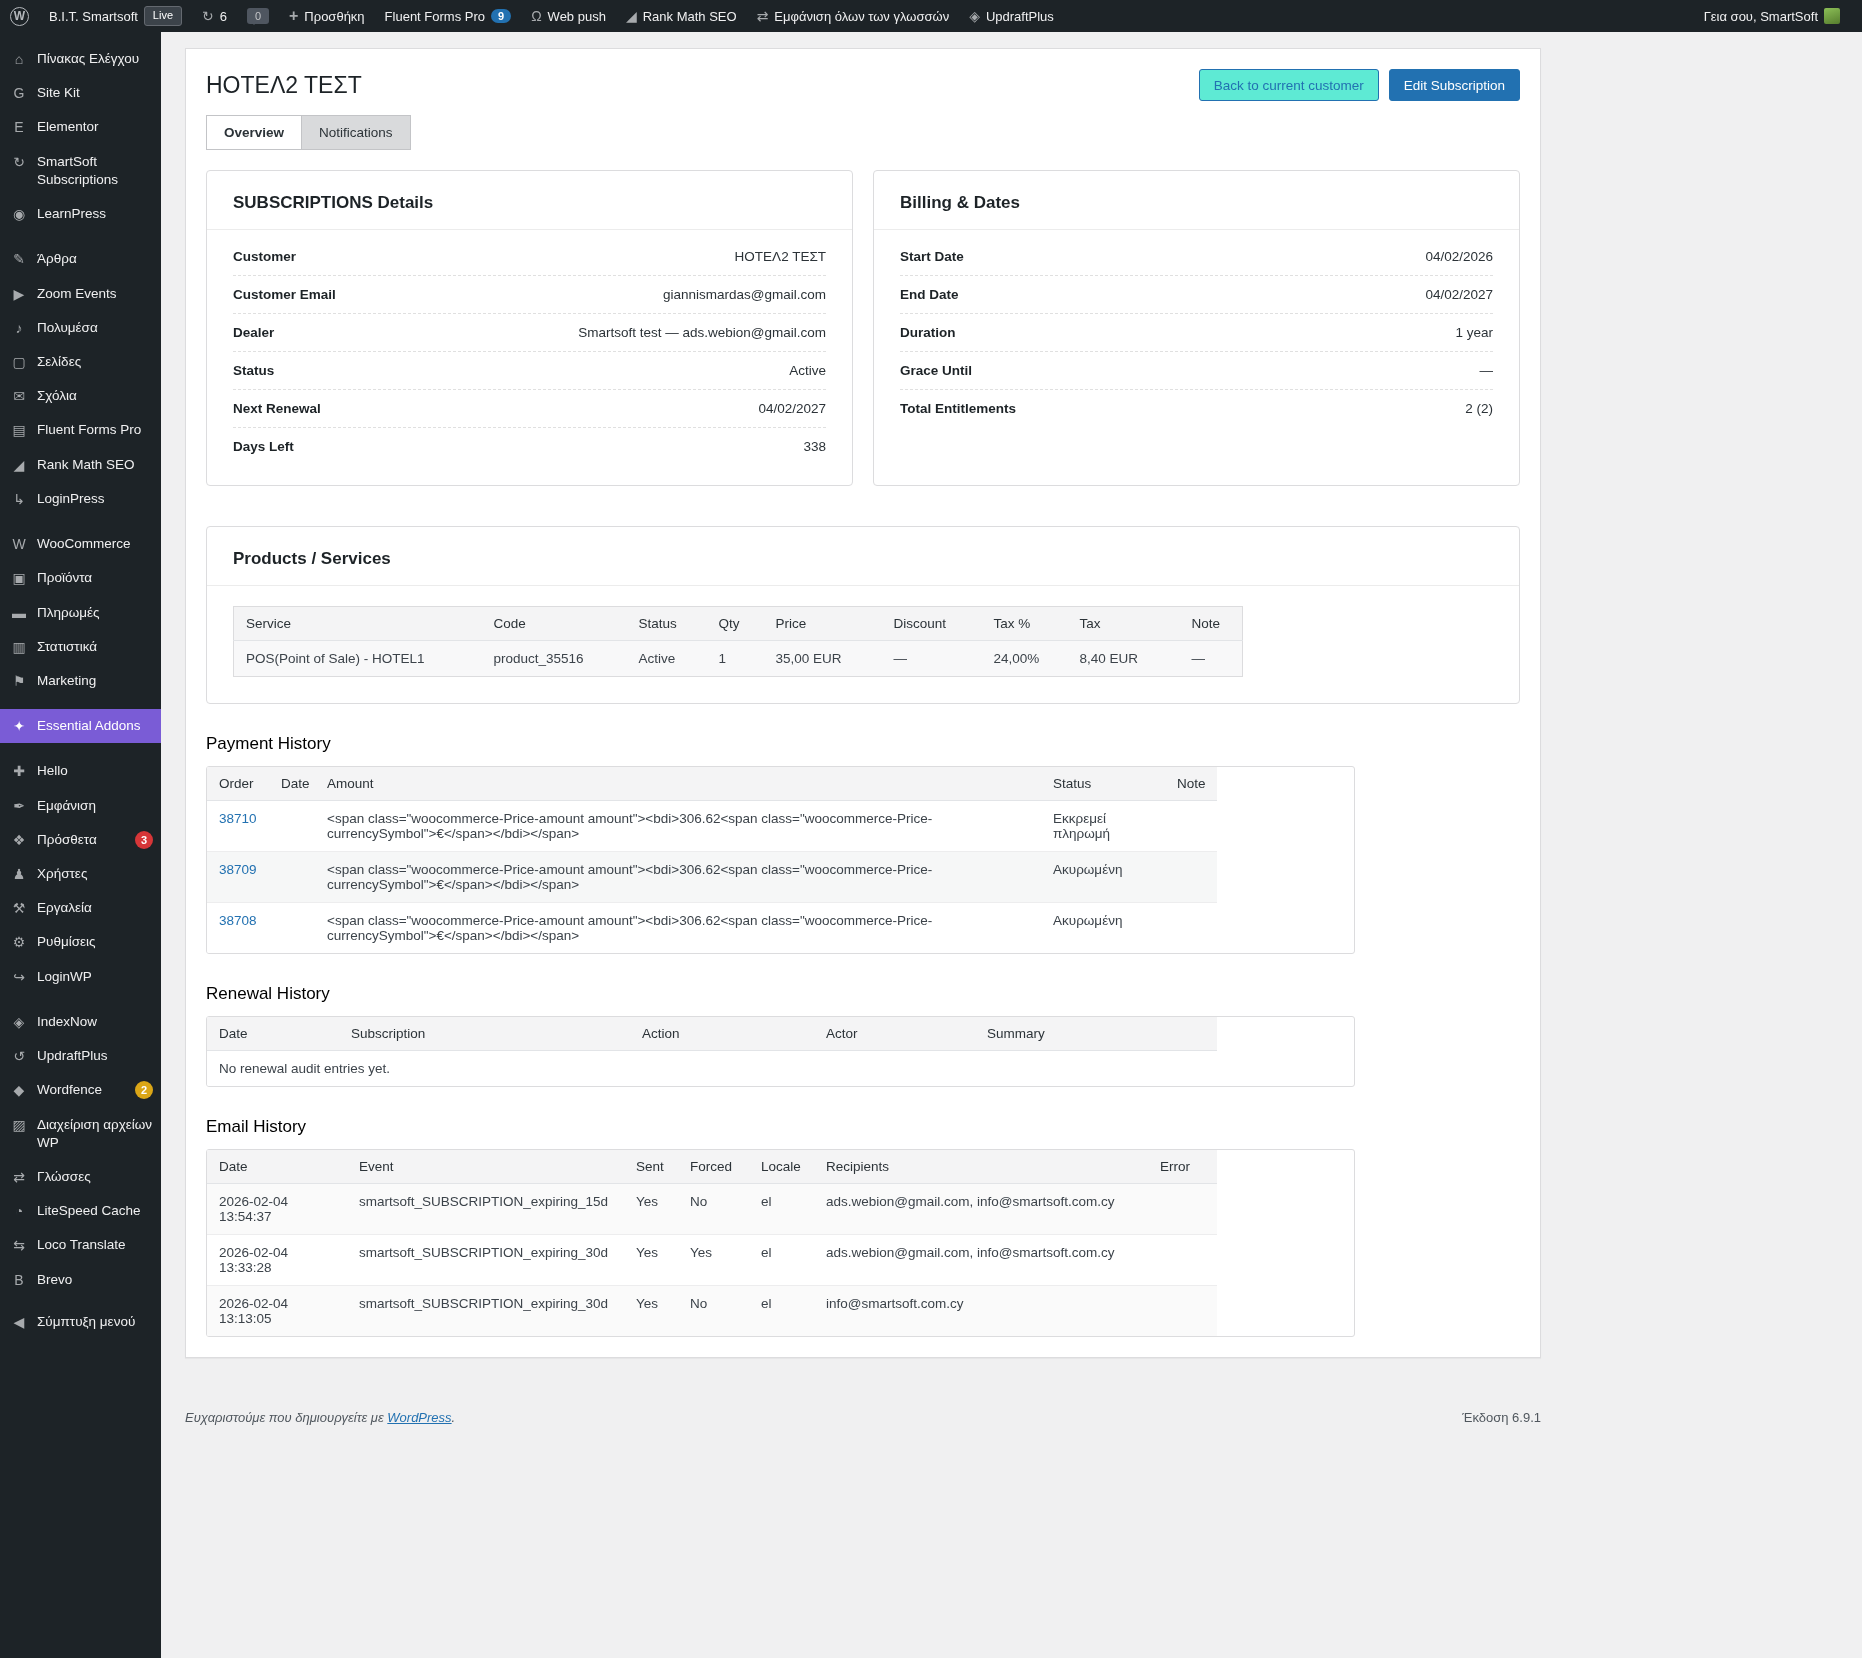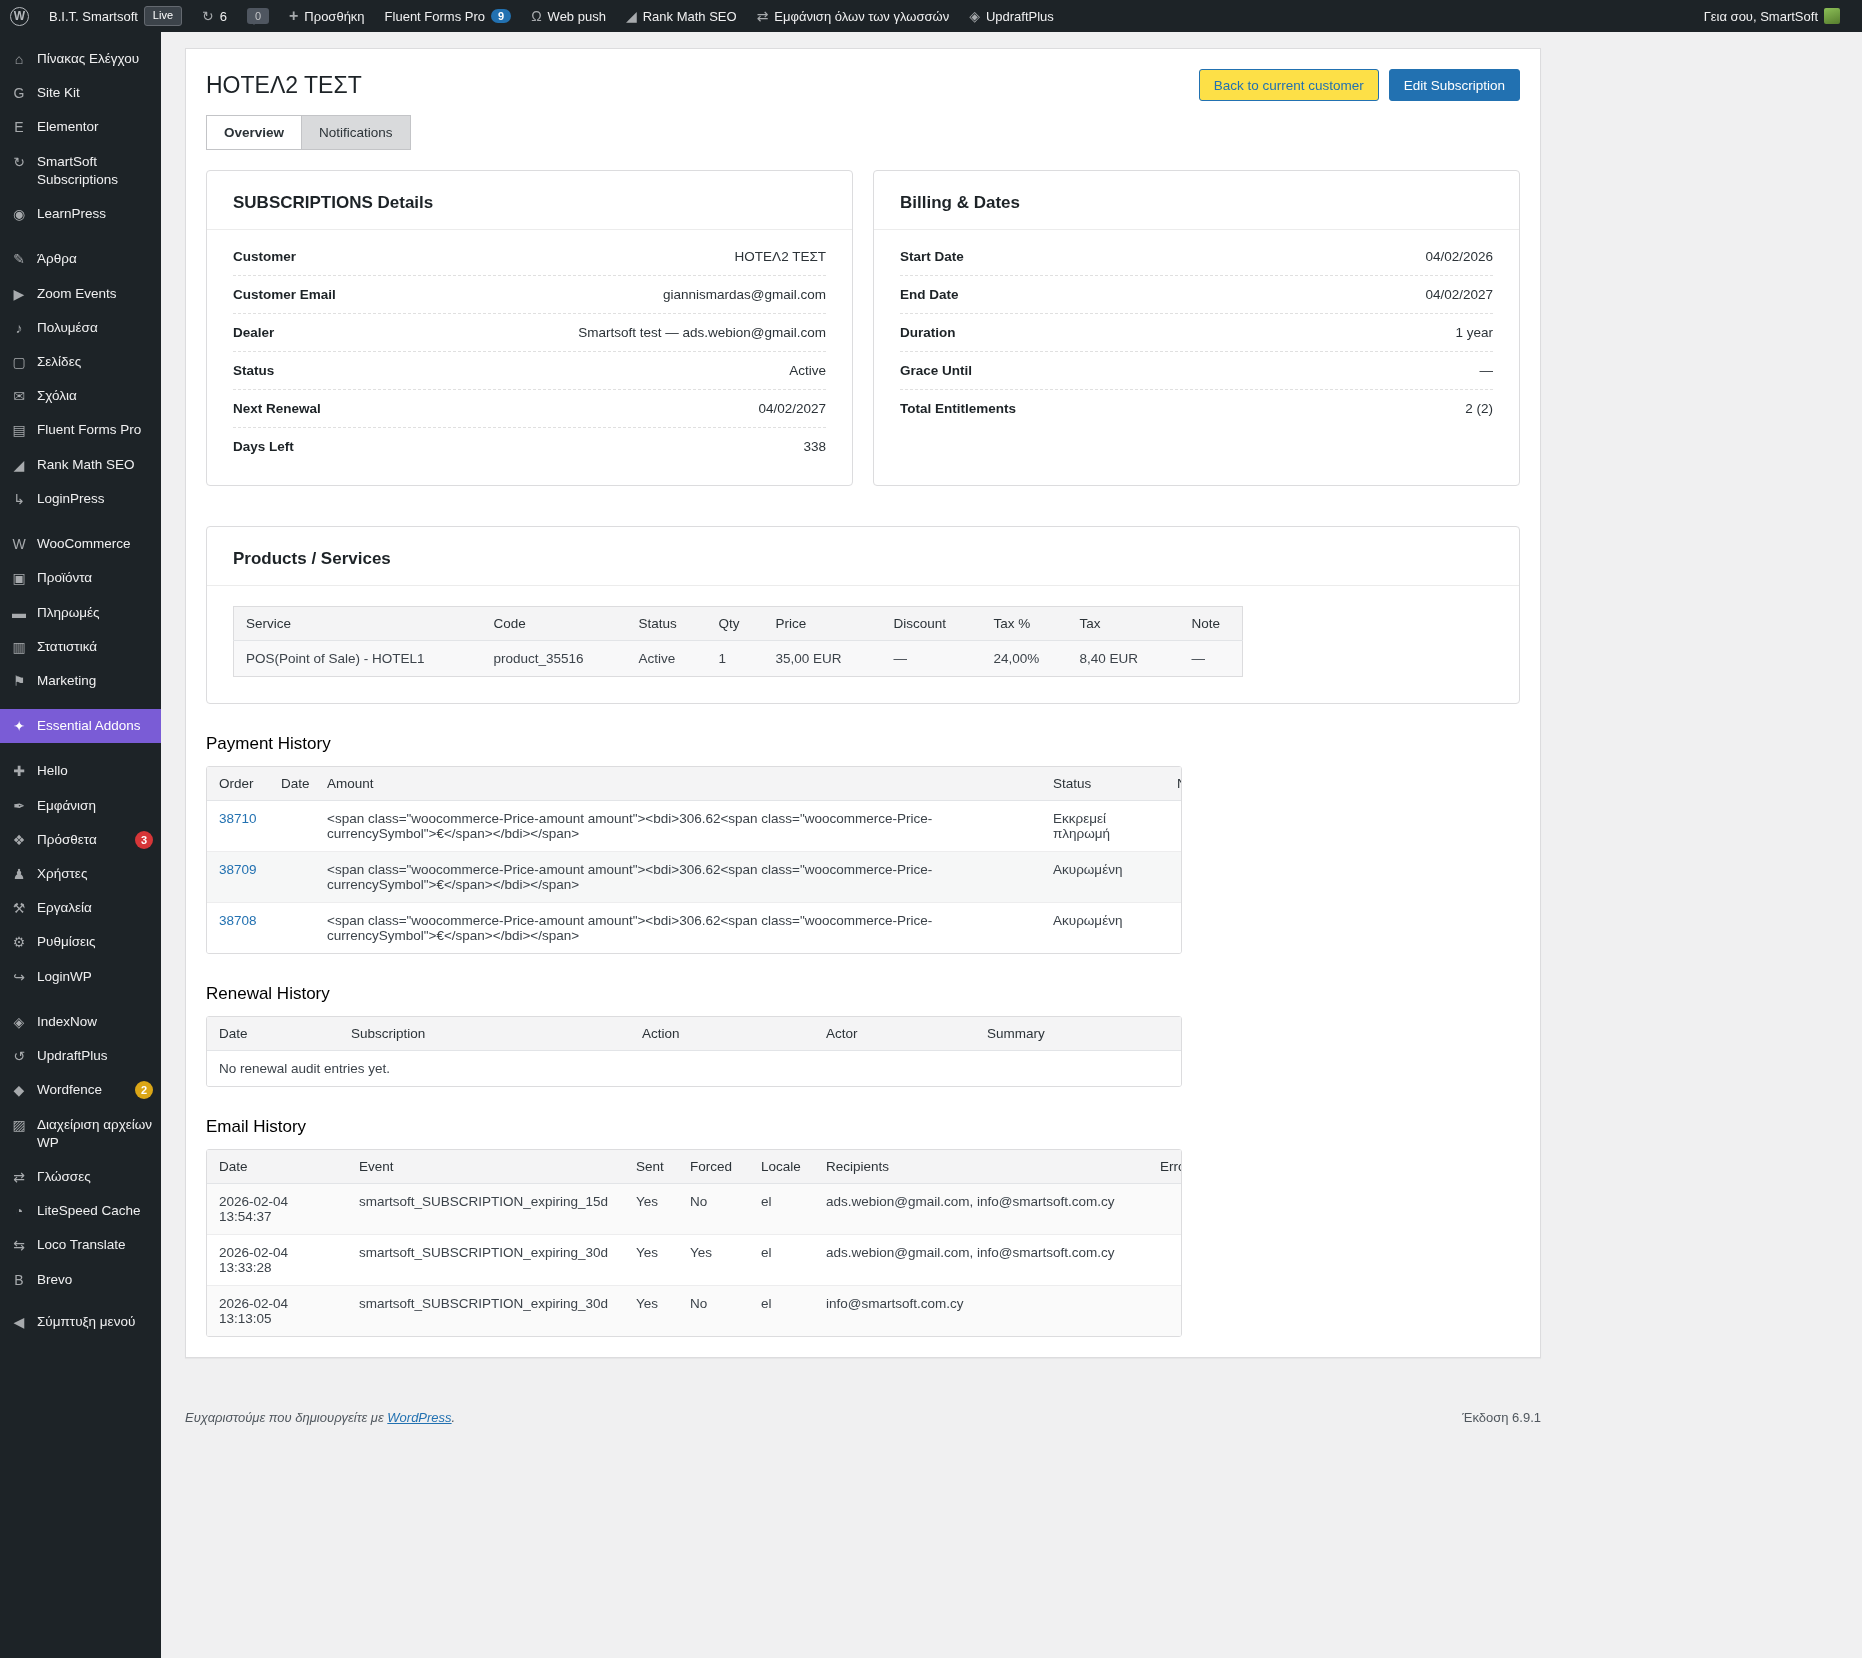--- a/index.html
+++ b/index.html
@@ -31,21 +31,21 @@
   .menu-badge{background:var(--badge-red,#d63638);color:#fff;border-radius:9px;min-width:18px;height:18px;line-height:18px;text-align:center;font-size:11px;padding:0 5px;font-weight:700}
   .collapse{margin-top:8px;color:#f0f0f1}
 
   
   .content{position:absolute;left:161px;top:32px;right:0;bottom:0;overflow:hidden}
   .wrap{margin:16px 24px 0;width:1356px;background:#fff;border:1px solid #dcdcde;box-shadow:0 1px 1px rgba(0,0,0,.04);padding:20px}
   .title-row{display:flex;align-items:center;justify-content:space-between}
   h1{font-size:23px;font-weight:500;color:#1d2327}
   .title-actions{display:flex;gap:10px}
   .btn{height:32px;padding:0 14px;border-radius:3px;font-size:13.5px;cursor:pointer;font-family:inherit}
-  .btn-secondary{background:#fde047;border:1px solid var(--accent-blue,#2271b1);color:var(--accent-blue,#2271b1)}
+  .btn-secondary{background:#5eead4;border:1px solid var(--accent-blue,#2271b1);color:var(--accent-blue,#2271b1)}
   .btn-primary{background:var(--accent-blue,#2271b1);border:1px solid var(--accent-blue,#2271b1);color:#fff}
 
   .tabs{display:flex;margin-top:14px}
   .tab{padding:9px 17px;border:1px solid #c3c4c7;background:#d9dadc;font-size:13.5px;cursor:pointer;color:#2c3338}
   .tab.active{background:#fff;font-weight:700;border-right:1px solid #c3c4c7}
   .tab + .tab{border-left:none}
 
   .cards-row{display:flex;gap:20px;margin-top:20px;align-items:stretch}
   .card{flex:1;border:1px solid #dcdcde;border-radius:4px;background:#fff}
   .card-title{font-size:17px;font-weight:700;color:#1d2327;padding:22px 26px 16px;border-bottom:1px solid #ececec}
@@ -54,21 +54,21 @@
   .detail-row:last-child{border-bottom:none}
   .detail-label{font-weight:700;color:#1d2327}
   .detail-value{color:#2c3338;text-align:right}
 
   .products-card{margin-top:40px}
   .section-title{font-size:17px;font-weight:400;color:#000000;margin:30px 0 12px}
 
   table.data-table{border-collapse:collapse;table-layout:fixed;width:1010px;font-size:13.5px;background:#fff}
   .data-table th{padding:9px 12px;text-align:left;font-weight:400;color:#2c3338;background:#f4f4f5;border-bottom:1px solid #e2e4e7}
   .data-table td{padding:10px 12px;vertical-align:top;color:#3c434a;border-top:1px solid #ededee;word-wrap:break-word}
-  .table-box{border:1px solid #dcdcde;border-radius:3px;width:976px;overflow:hidden}
+  .table-box{border:1px solid #dcdcde;border-radius:3px;width:1149px;overflow:hidden}
   .table-box table{width:1010px}
   .products-table{margin:20px 26px 26px;border:1px solid #dcdcde}
   .products-table tbody tr:nth-child(odd){background:#f8f8f9}
   .payment-table tbody tr:nth-child(even){background:#f6f7f7}
   .email-table tbody tr:nth-child(odd){background:#fafafa}
   .order-link{color:var(--link-blue,#2271b1);text-decoration:none}
   .empty-cell{padding:12px;color:#3c434a}
 
   .products-table th:nth-child(1){width:248px}.products-table th:nth-child(2){width:145px}
   .products-table th:nth-child(3){width:80px}.products-table th:nth-child(4){width:57px}

